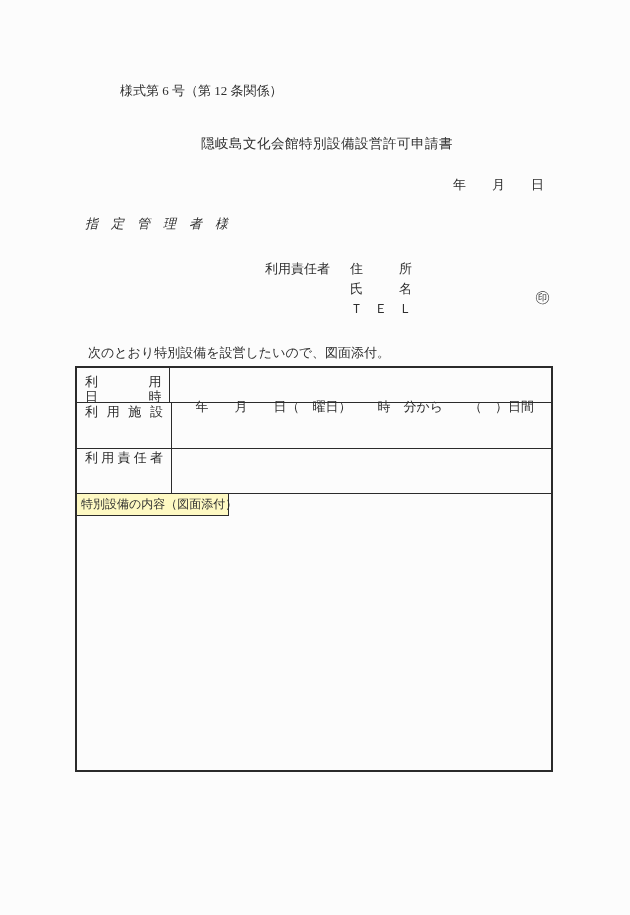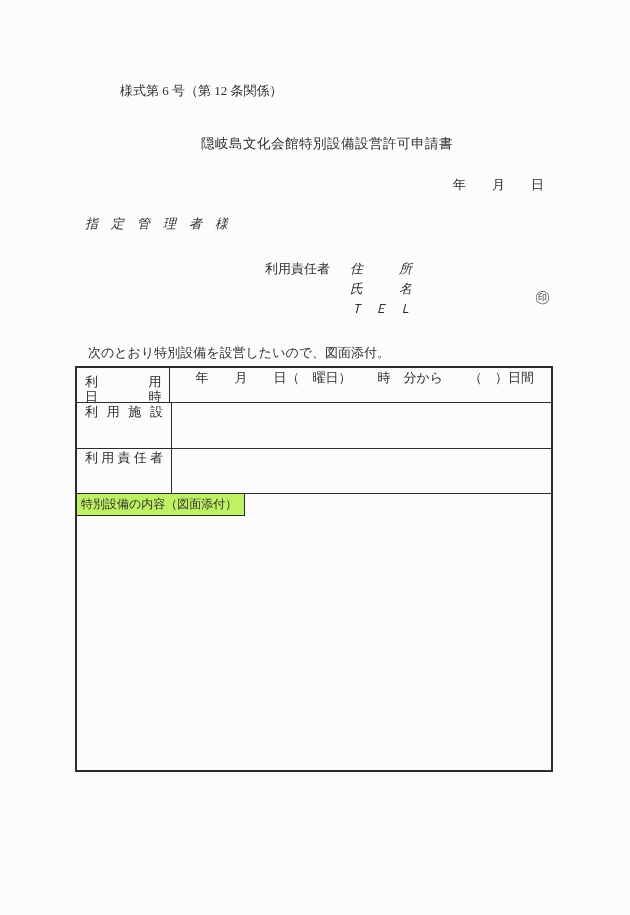--- a/index.html
+++ b/index.html
@@ -38,21 +38,20 @@
 
   .applicant { left: 265px; top: 249px; line-height: 20px; margin-top: 10px; }
   .app-row { display: flex; }
   .app-role { display: inline-block; width: 85px; }
   .app-field {
     display: inline-block;
     width: 62px;
     white-space: nowrap;
     text-align: justify;
     text-align-last: justify;
-    font-style: italic;
   }
   .app-field.natural { text-align-last: auto; width: auto; }
 
   .seal { left: 535px; top: 288px; font-size: 15px; }
 
   .declaration { left: 88px; top: 344px; }
 
   .form-table {
     left: 75px; top: 366px;
     width: 478px; height: 406px;
@@ -78,32 +77,32 @@
     padding: 0 8px;
   }
   .t-label.top { padding-top: 6px; line-height: 15px; }
   .t-label.vc { display: flex; align-items: flex-start; }
   .jtext {
     width: 100%;
     text-align: justify;
     text-align-last: justify;
   }
   .t-value { flex: 1; box-sizing: border-box; }
-  .t-value.datetime { padding: 2px 17px 0 25px; line-height: 15px; white-space: nowrap; }
+  .t-value.datetime { padding: 2px 17px 0 25px; line-height: 15px; white-space: nowrap; margin-top: 29px; }
 
   .eq-label {
     display: inline-block;
     box-sizing: border-box;
-    width: 168px;
+    width: 152px;
     border-right: 1px solid #2b2b2b;
     border-bottom: 1px solid #2b2b2b;
     padding: 2px 4px 2px 4px;
     font-size: 12px;
     white-space: nowrap;
-    background: #bef264;
+    background: #fef9c3;
   }
 </style>
 </head>
 <body>
 
 <div class="page">
 
   <div class="abs form-number">様式第 6 号（第 12 条関係）</div>
 
   <h1 class="abs form-title">隠岐島文化会館特別設備設営許可申請書</h1>

